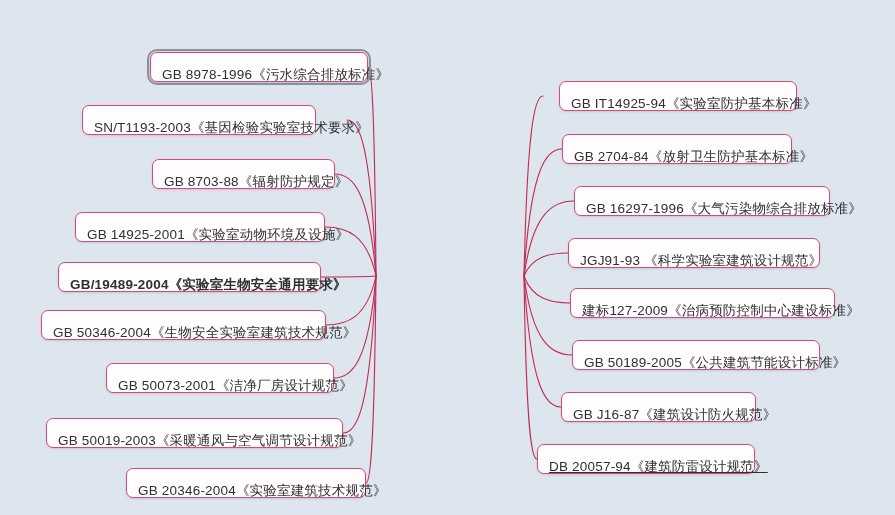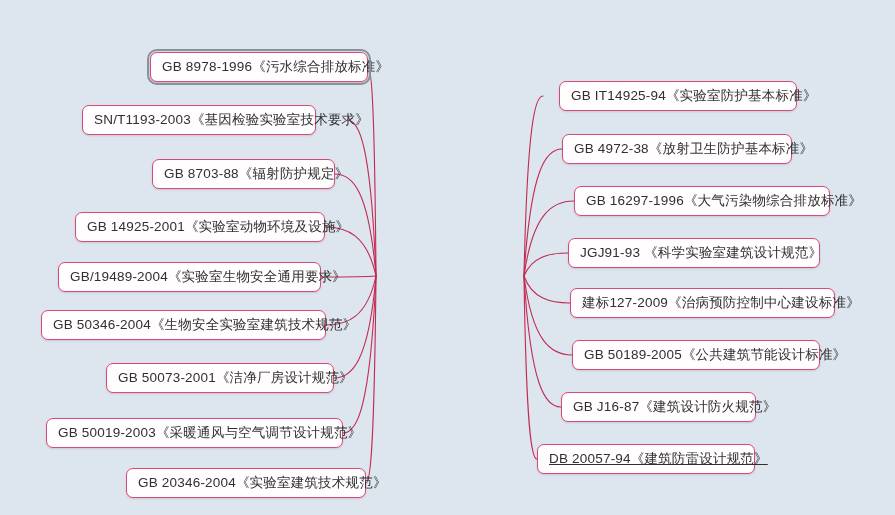--- a/index.html
+++ b/index.html
@@ -33,21 +33,21 @@
   }
   .node {
     position: absolute;
     z-index: 3;
     box-sizing: border-box;
     background: #fffdfd;
     border: 1px solid #d44a79;
     border-radius: 7px;
     height: 30px;
     line-height: 28px;
-    padding: 0 11px;
+    padding: 8px 11px;
     white-space: nowrap;
     font-size: 13.5px;
     color: #303030;
     letter-spacing: 0.2px;
     box-shadow: 0 1px 2px rgba(120, 60, 90, 0.18);
   }
   .node.selected {
     border: 1px solid #d44a79;
     outline: 2px solid #8d909a;
     outline-offset: 1px;
@@ -97,29 +97,29 @@
       <path d="M 524 276 C 530.66 387.35, 545.46 407, 561 407" fill="none" stroke="#c22a52" stroke-width="1.1" stroke-linecap="round"></path>
       <path d="M 524 276 C 526.34 431.54999999999995, 531.54 459, 537 459" fill="none" stroke="#c22a52" stroke-width="1.1" stroke-linecap="round"></path>
     </svg>
 
 
   <div id="left-nodes">
       <div class="node selected" style="left: 150px; top: 52px; width: 218px;">GB 8978-1996《污水综合排放标准》</div>
       <div class="node" style="left: 82px; top: 105px; width: 234px;">SN/T1193-2003《基因检验实验室技术要求》</div>
       <div class="node" style="left: 152px; top: 159px; width: 183px;">GB 8703-88《辐射防护规定》</div>
       <div class="node" style="left: 75px; top: 212px; width: 250px;">GB 14925-2001《实验室动物环境及设施》</div>
-      <div class="node" style="left: 58px; top: 262px; width: 263px;">GB/19489-2004《实验室生物安全通用要求》</div>
+      <div class="node" style="left: 58px; top: 262px; width: 263px; font-weight: bold;">GB/19489-2004《实验室生物安全通用要求》</div>
       <div class="node" style="left: 41px; top: 310px; width: 285px;">GB 50346-2004《生物安全实验室建筑技术规范》</div>
       <div class="node" style="left: 106px; top: 363px; width: 228px; text-align: center;">GB 50073-2001《洁净厂房设计规范》</div>
       <div class="node" style="left: 46px; top: 418px; width: 297px;">GB 50019-2003《采暖通风与空气调节设计规范》</div>
       <div class="node" style="left: 126px; top: 468px; width: 240px;">GB 20346-2004《实验室建筑技术规范》</div>
     </div>
   <div id="right-nodes">
       <div class="node" style="left: 559px; top: 81px; width: 238px;">GB IT14925-94《实验室防护基本标准》</div>
-      <div class="node" style="left: 562px; top: 134px; width: 230px;">GB 4972-38《放射卫生防护基本标准》</div>
+      <div class="node" style="left: 562px; top: 134px; width: 230px;">GB 2704-84《放射卫生防护基本标准》</div>
       <div class="node" style="left: 574px; top: 186px; width: 256px;">GB 16297-1996《大气污染物综合排放标准》</div>
       <div class="node" style="left: 568px; top: 238px; width: 252px;">JGJ91-93  《科学实验室建筑设计规范》</div>
       <div class="node" style="left: 570px; top: 288px; width: 265px;">建标127-2009《治病预防控制中心建设标准》</div>
       <div class="node" style="left: 572px; top: 340px; width: 248px;">GB 50189-2005《公共建筑节能设计标准》</div>
       <div class="node" style="left: 561px; top: 392px; width: 195px;">GB J16-87《建筑设计防火规范》</div>
       <div class="node" style="left: 537px; top: 444px; width: 218px; text-decoration: underline;">DB 20057-94《建筑防雷设计规范》</div>
     </div>
 
 </div>
 

